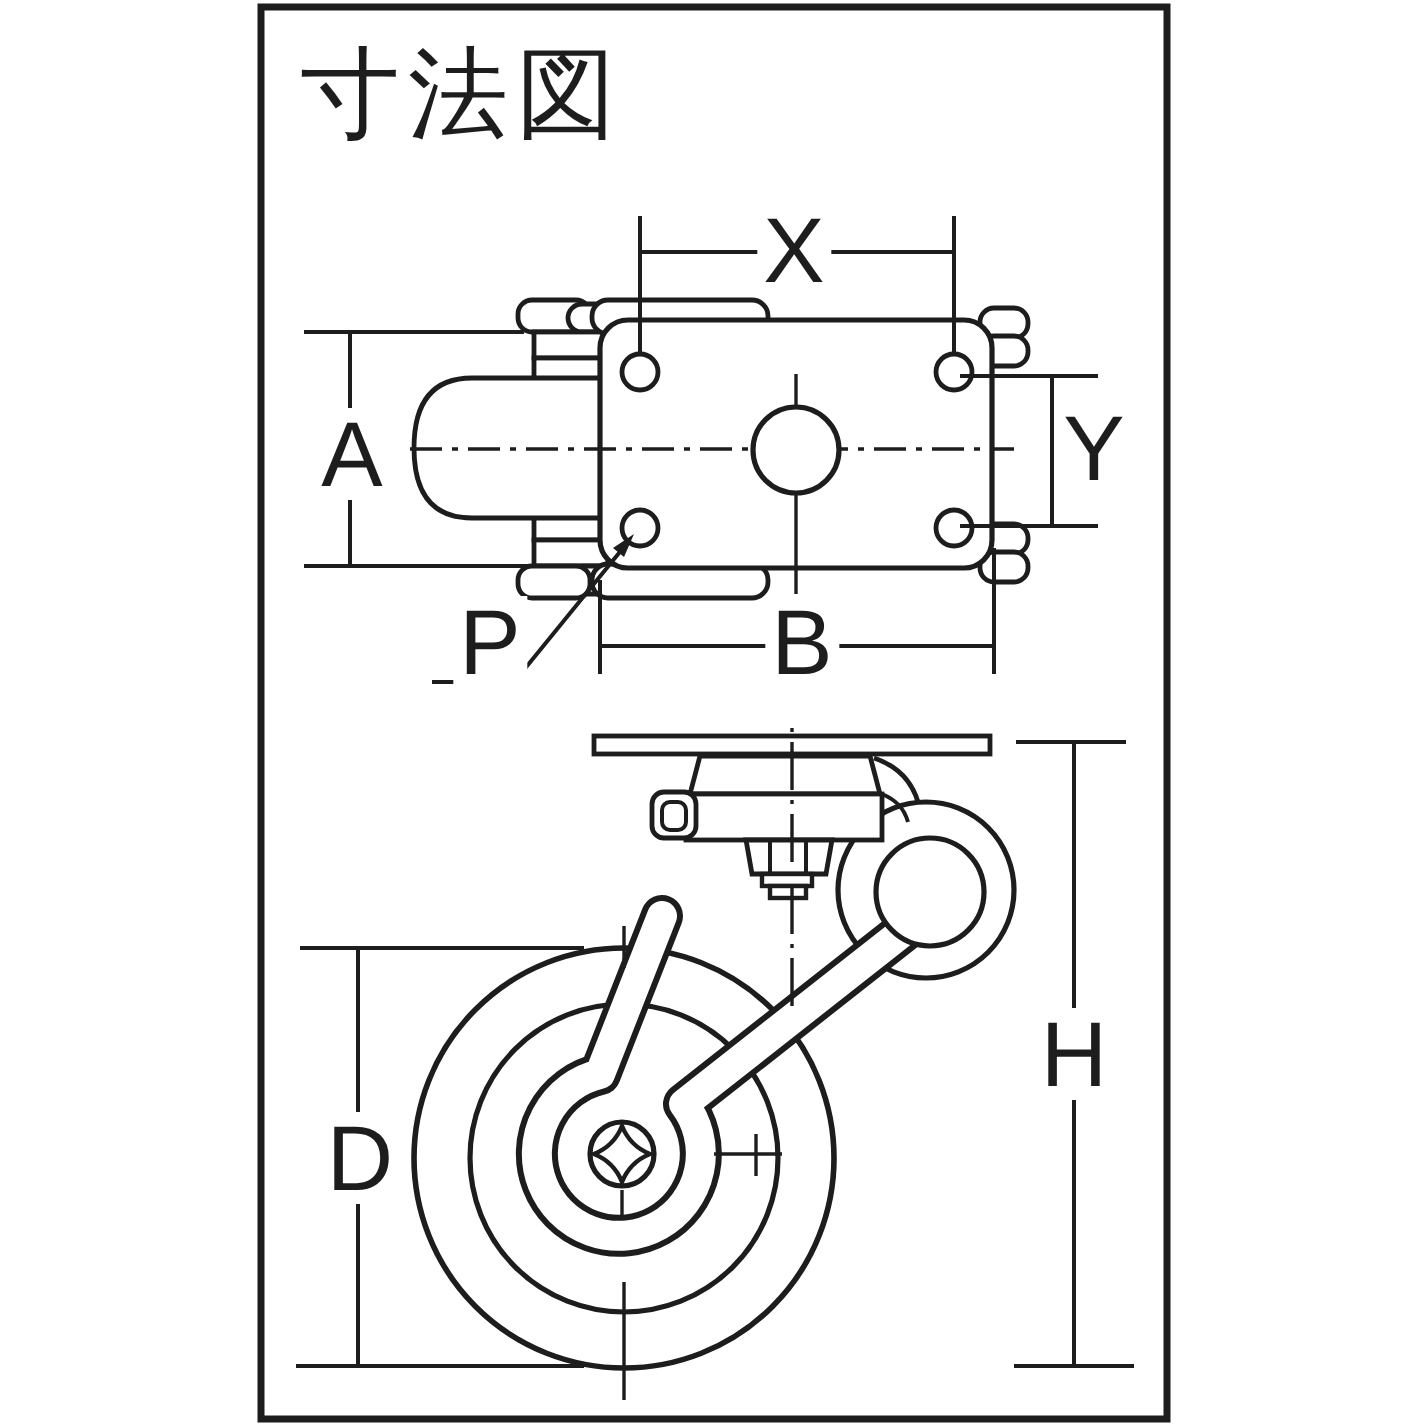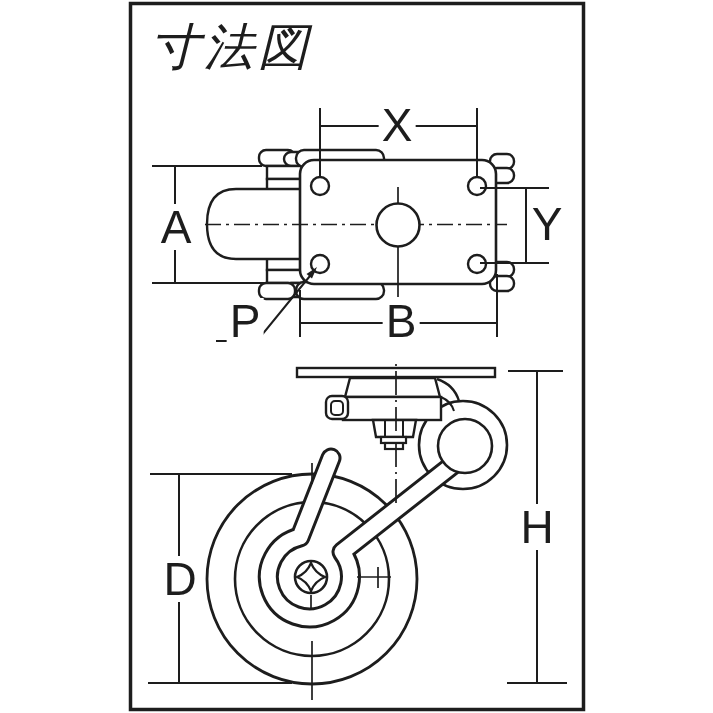--- a/index.html
+++ b/index.html
@@ -12,21 +12,21 @@
     width:713px;height:713px;
     background:var(--bg);
     font-family:"Liberation Sans", sans-serif;
     overflow:hidden;
   }
   .drawing-svg{position:absolute;left:0;top:0;width:713px;height:713px;}
   .drawing-svg *{vector-effect:none;}
   .title{
     position:absolute;left:150px;top:22px;
     font-size:50px;letter-spacing:4px;color:var(--line);
-    white-space:nowrap;line-height:1;font-style:italic;
+    white-space:nowrap;line-height:1;
   }
   .dim-label{
     position:absolute;
     transform:translate(-50%,-50%);
     font-size:46px;line-height:1;color:var(--line);
     background:var(--bg);
     padding:0 3px;white-space:nowrap;
   }
   .lx{left:397px;top:125px;}
   .la{left:176px;top:227px;}

